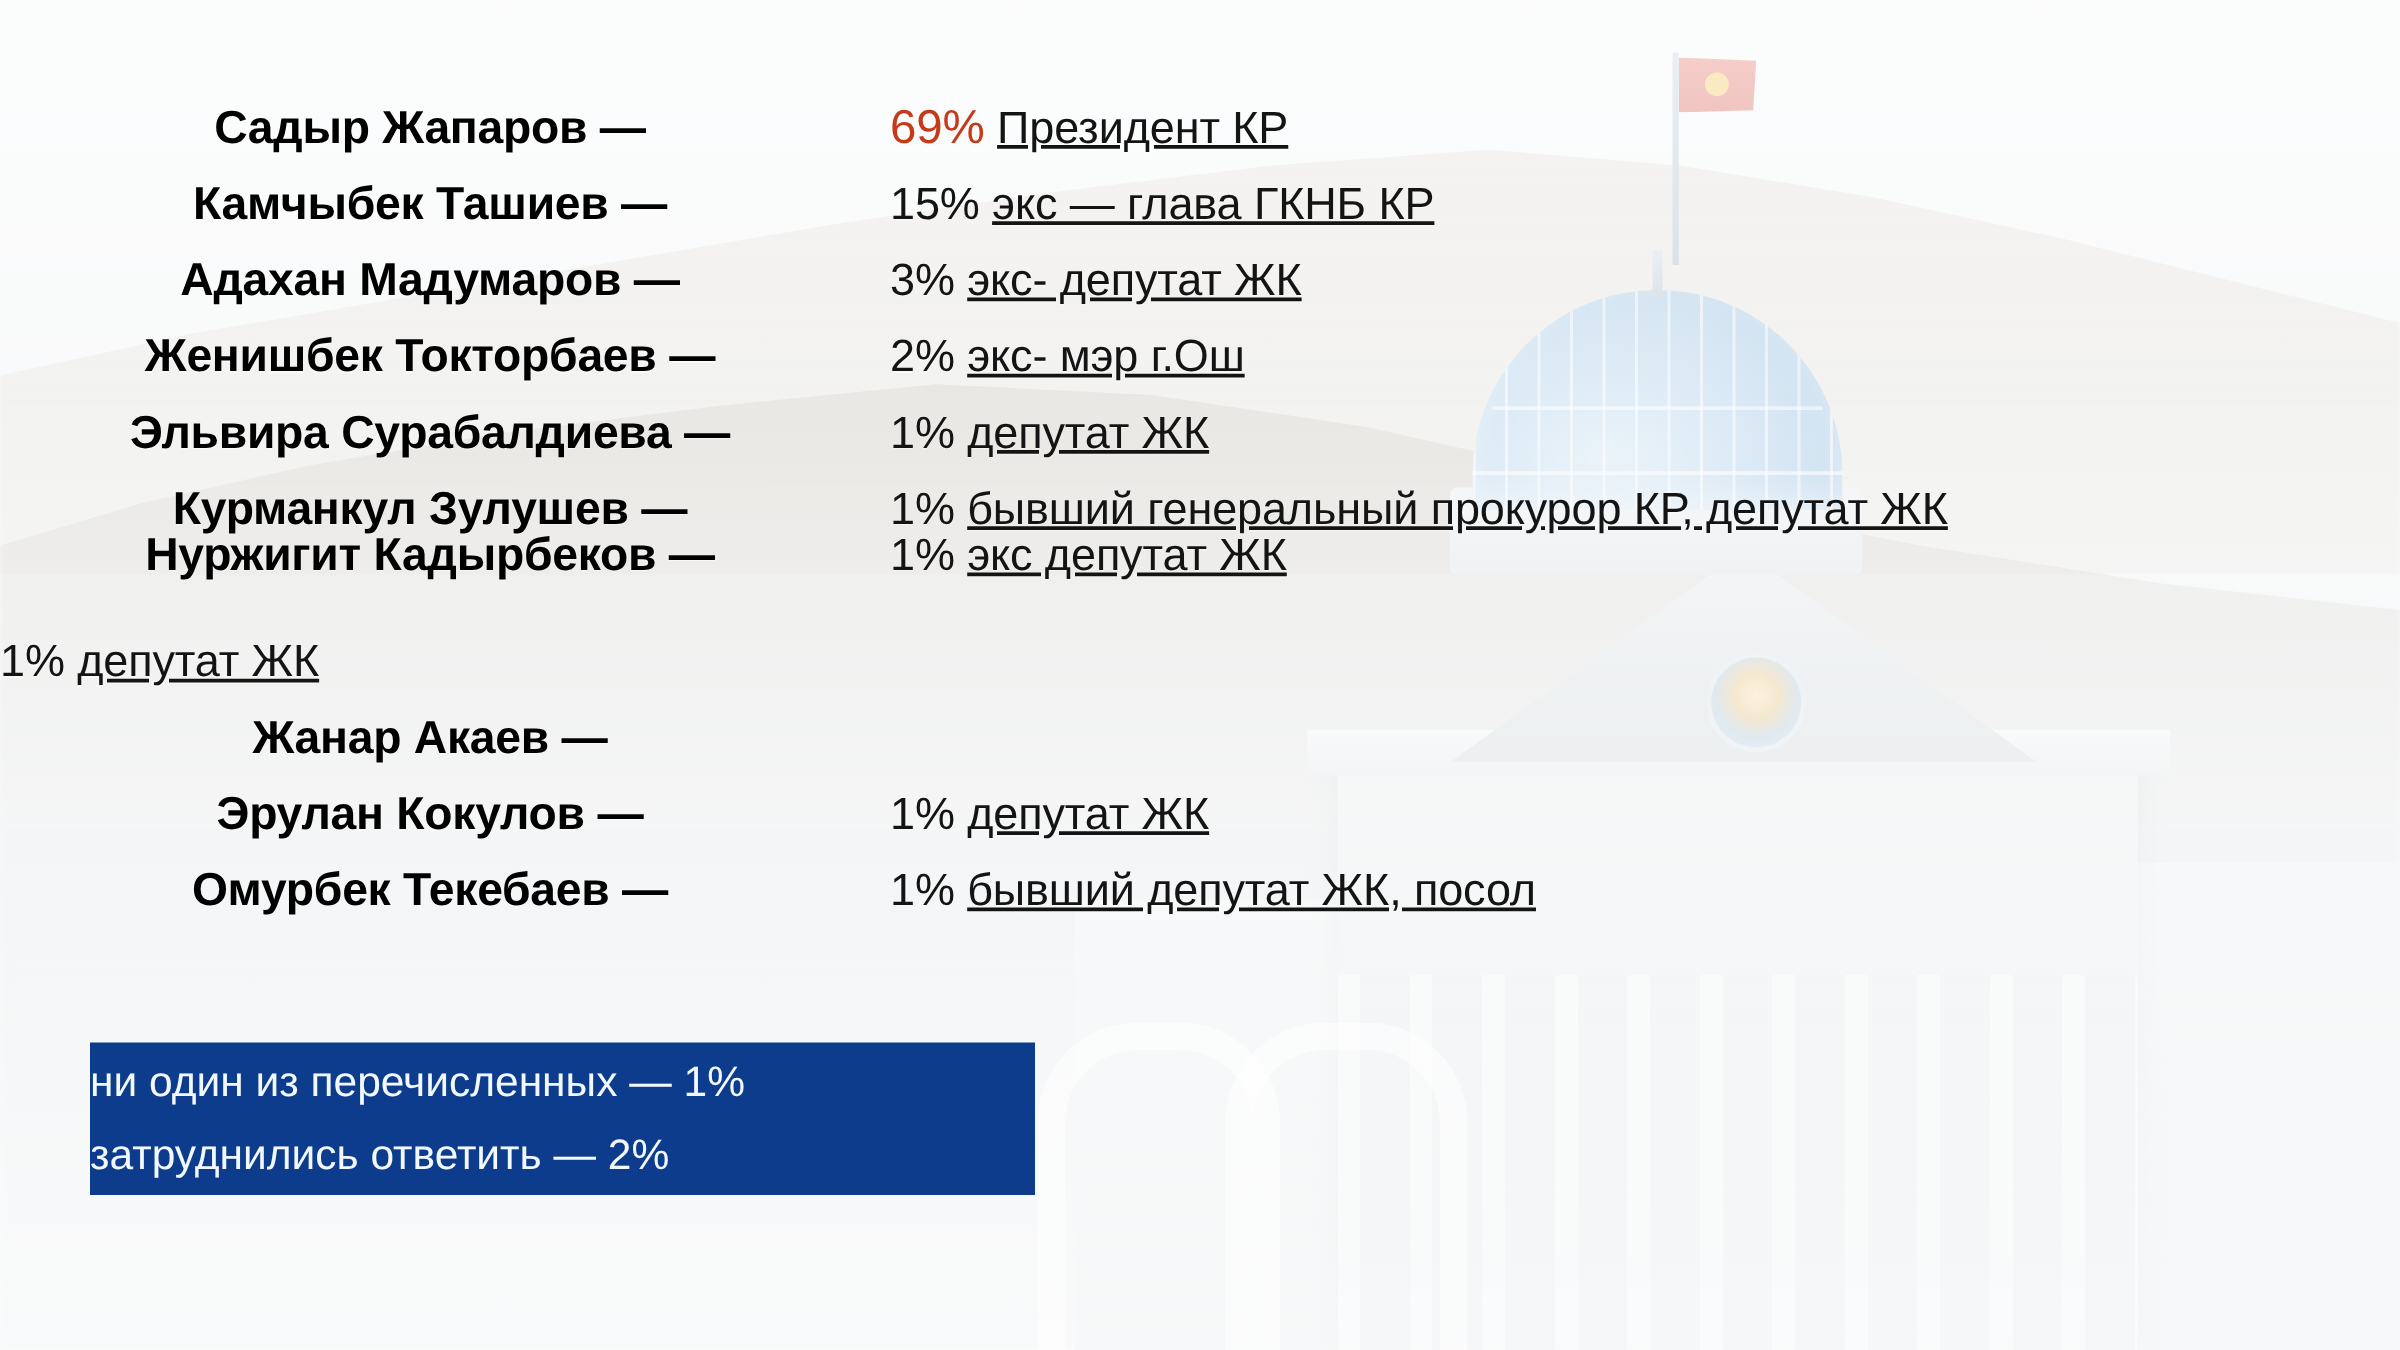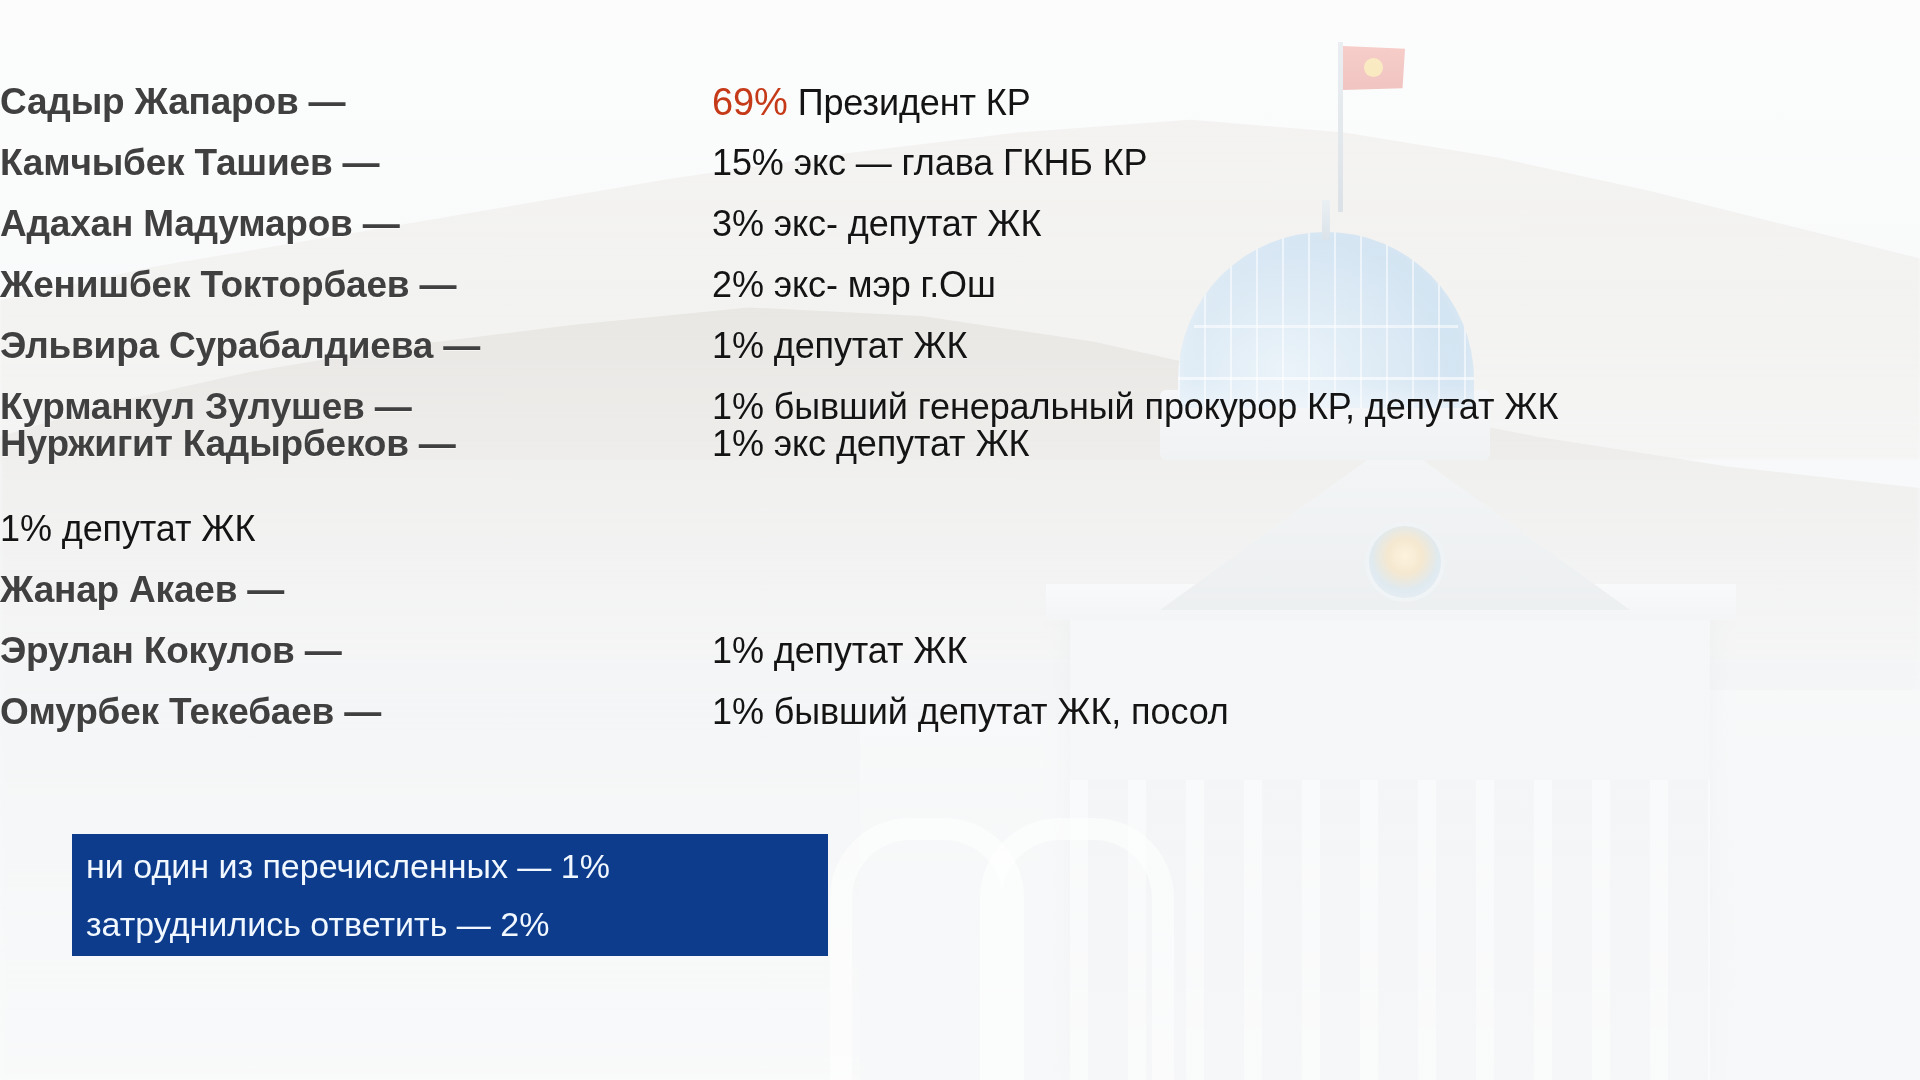--- a/index.html
+++ b/index.html
@@ -131,46 +131,46 @@
   #content{position:absolute;left:0;top:0;width:1920px;height:1080px;}
 
   .row{
     position:absolute;left:0;width:1920px;height:60px;
     display:flex;align-items:center;
     white-space:nowrap;
   }
   .name{
     display:inline-block;
     width:712px;
-    text-align:left;
+    text-align:center;
     padding-right:24px;
     box-sizing:border-box;
-    color:#404040;
+    color:#000000;
     font-weight:bold;
     font-size:37px;
     letter-spacing:-.2px;
     text-shadow:0 1px 0 rgba(255,255,255,.55);
   }
   .right{
     display:inline-block;
     font-size:36px;
     color:#141414;
     letter-spacing:-.1px;
     text-shadow:0 1px 0 rgba(255,255,255,.45);
   }
   .pct{font-weight:normal;}
   .pct.lead{color:#C53A19;font-weight:normal;font-size:38px;}
-  .desc{color:#141414;}
+  .desc{color:#141414;text-decoration:underline;}
 
   #answerbox{
     position:absolute;
     left:72px;top:834px;width:756px;height:122px;
     background:#0D3C8C;
     display:flex;flex-direction:column;justify-content:center;
-    padding-left:14px;box-sizing:border-box;
+    box-sizing:border-box;
   }
   #answerbox .ab-line{
     color:#F2F8FF;font-size:34px;line-height:58px;white-space:nowrap;
   }
 </style>
 </head>
 <body>
 
 <div id="stage">
 

